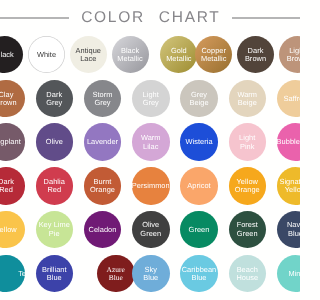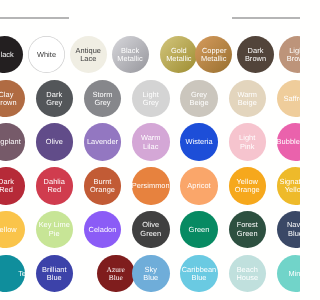--- a/index.html
+++ b/index.html
@@ -17,20 +17,21 @@
   .swatch{position:absolute;border-radius:50%;display:flex;align-items:center;
           justify-content:center;text-align:center;}
   .lbl{position:relative;top:0.7px;font-size:7.4px;line-height:8.6px;letter-spacing:0.05px;max-width:none;white-space:nowrap;}
   .lbl-line{white-space:nowrap;}
 </style>
 </head>
 <body>
 
 <div id="page">
   <div class="rule left"></div>
+  <div class="title">COLOR CHART</div>
   <div class="rule right"></div>
   <div id="grid">
       <div class="swatch" style="left: -13.75px; top: 36px; width: 36.9px; height: 36.9px; background: rgb(35, 31, 32);">
         <div class="lbl" title="Black" style="color: rgb(255, 255, 255);">
           <div class="lbl-line">Black</div>
         </div>
       </div>
       <div class="swatch" style="left: 28.05px; top: 36px; width: 36.9px; height: 36.9px; background: rgb(255, 255, 255); box-shadow: rgb(207, 207, 207) 0px 0px 0px 0.7px inset;">
         <div class="lbl" title="White" style="color: rgb(58, 58, 58);">
           <div class="lbl-line">White</div>
@@ -47,21 +48,21 @@
           <div class="lbl-line">Black</div>
           <div class="lbl-line">Metallic</div>
         </div>
       </div>
       <div class="swatch" style="left: 153.45px; top: 36px; width: 36.9px; height: 36.9px; background: linear-gradient(135deg, rgb(211, 198, 125) 0%, rgb(157, 140, 48) 100%); margin-left: 7px;">
         <div class="lbl" title="Gold Metallic" style="color: rgb(255, 255, 255);">
           <div class="lbl-line">Gold</div>
           <div class="lbl-line">Metallic</div>
         </div>
       </div>
-      <div class="swatch" style="left: 195.25px; top: 36px; width: 36.9px; height: 36.9px; background: linear-gradient(135deg, rgb(214, 155, 93) 0%, rgb(152, 112, 47) 100%); text-align: right;">
+      <div class="swatch" style="left: 195.25px; top: 36px; width: 36.9px; height: 36.9px; background: linear-gradient(135deg, rgb(214, 155, 93) 0%, rgb(152, 112, 47) 100%);">
         <div class="lbl" title="Copper Metallic" style="color: rgb(255, 255, 255);">
           <div class="lbl-line">Copper</div>
           <div class="lbl-line">Metallic</div>
         </div>
       </div>
       <div class="swatch" style="left: 237.05px; top: 36px; width: 36.9px; height: 36.9px; background: rgb(82, 68, 58);">
         <div class="lbl" title="Dark Brown" style="color: rgb(255, 255, 255);">
           <div class="lbl-line">Dark</div>
           <div class="lbl-line">Brown</div>
         </div>
@@ -194,21 +195,21 @@
         <div class="lbl" title="Yellow" style="color: rgb(255, 255, 255);">
           <div class="lbl-line">Yellow</div>
         </div>
       </div>
       <div class="swatch" style="left: 35.5px; top: 210.55px; width: 37.5px; height: 37.5px; background: rgb(199, 229, 150);">
         <div class="lbl" title="Key Lime Pie" style="color: rgb(255, 255, 255);">
           <div class="lbl-line">Key Lime</div>
           <div class="lbl-line">Pie</div>
         </div>
       </div>
-      <div class="swatch" style="left: 83.75px; top: 210.55px; width: 37.5px; height: 37.5px; background: #8b5cf6;">
+      <div class="swatch" style="left: 83.75px; top: 210.55px; width: 37.5px; height: 37.5px; background: #701a75;">
         <div class="lbl" title="Celadon" style="color: rgb(255, 255, 255);">
           <div class="lbl-line">Celadon</div>
         </div>
       </div>
       <div class="swatch" style="left: 132px; top: 210.55px; width: 37.5px; height: 37.5px; background: #404040;">
         <div class="lbl" title="Olive Green" style="color: rgb(255, 255, 255);">
           <div class="lbl-line">Olive</div>
           <div class="lbl-line">Green</div>
         </div>
       </div>

